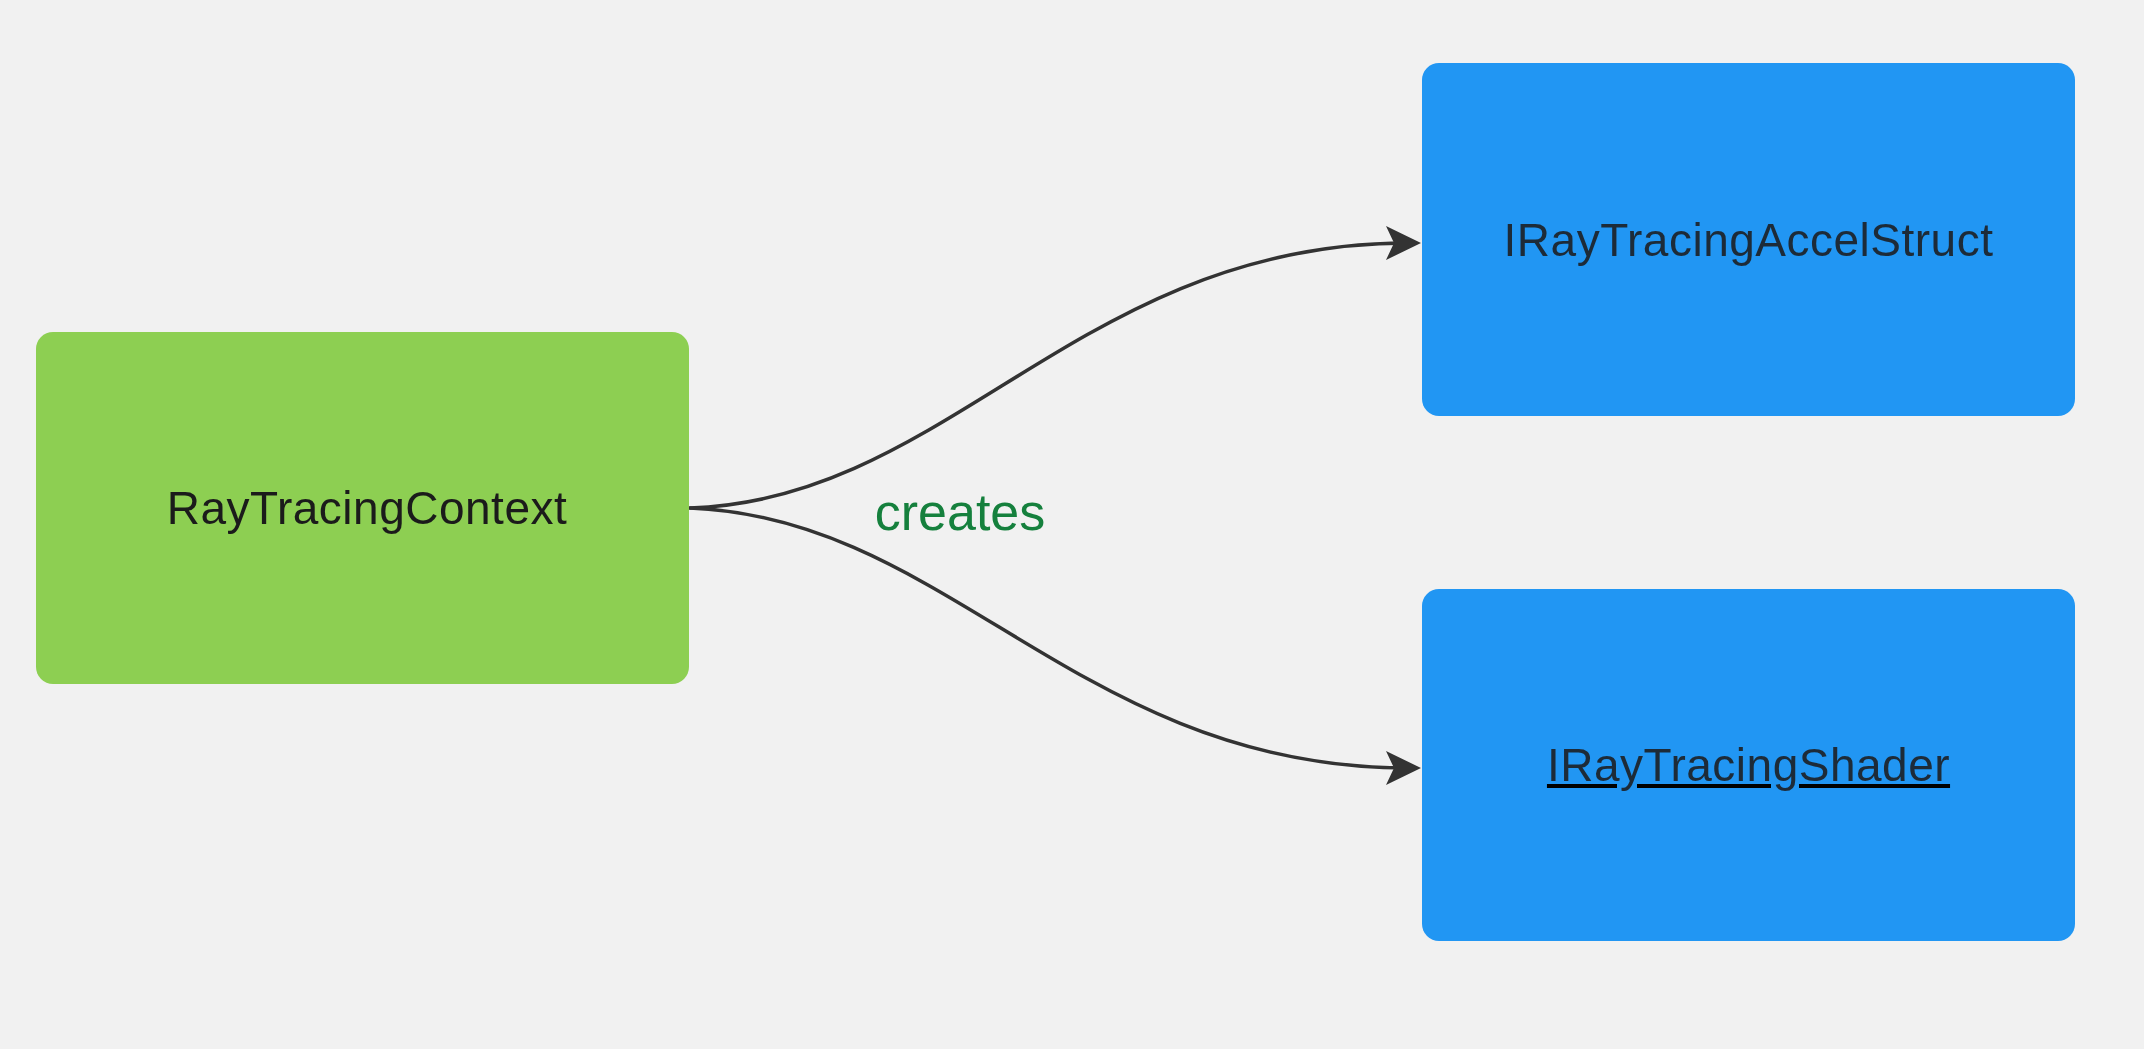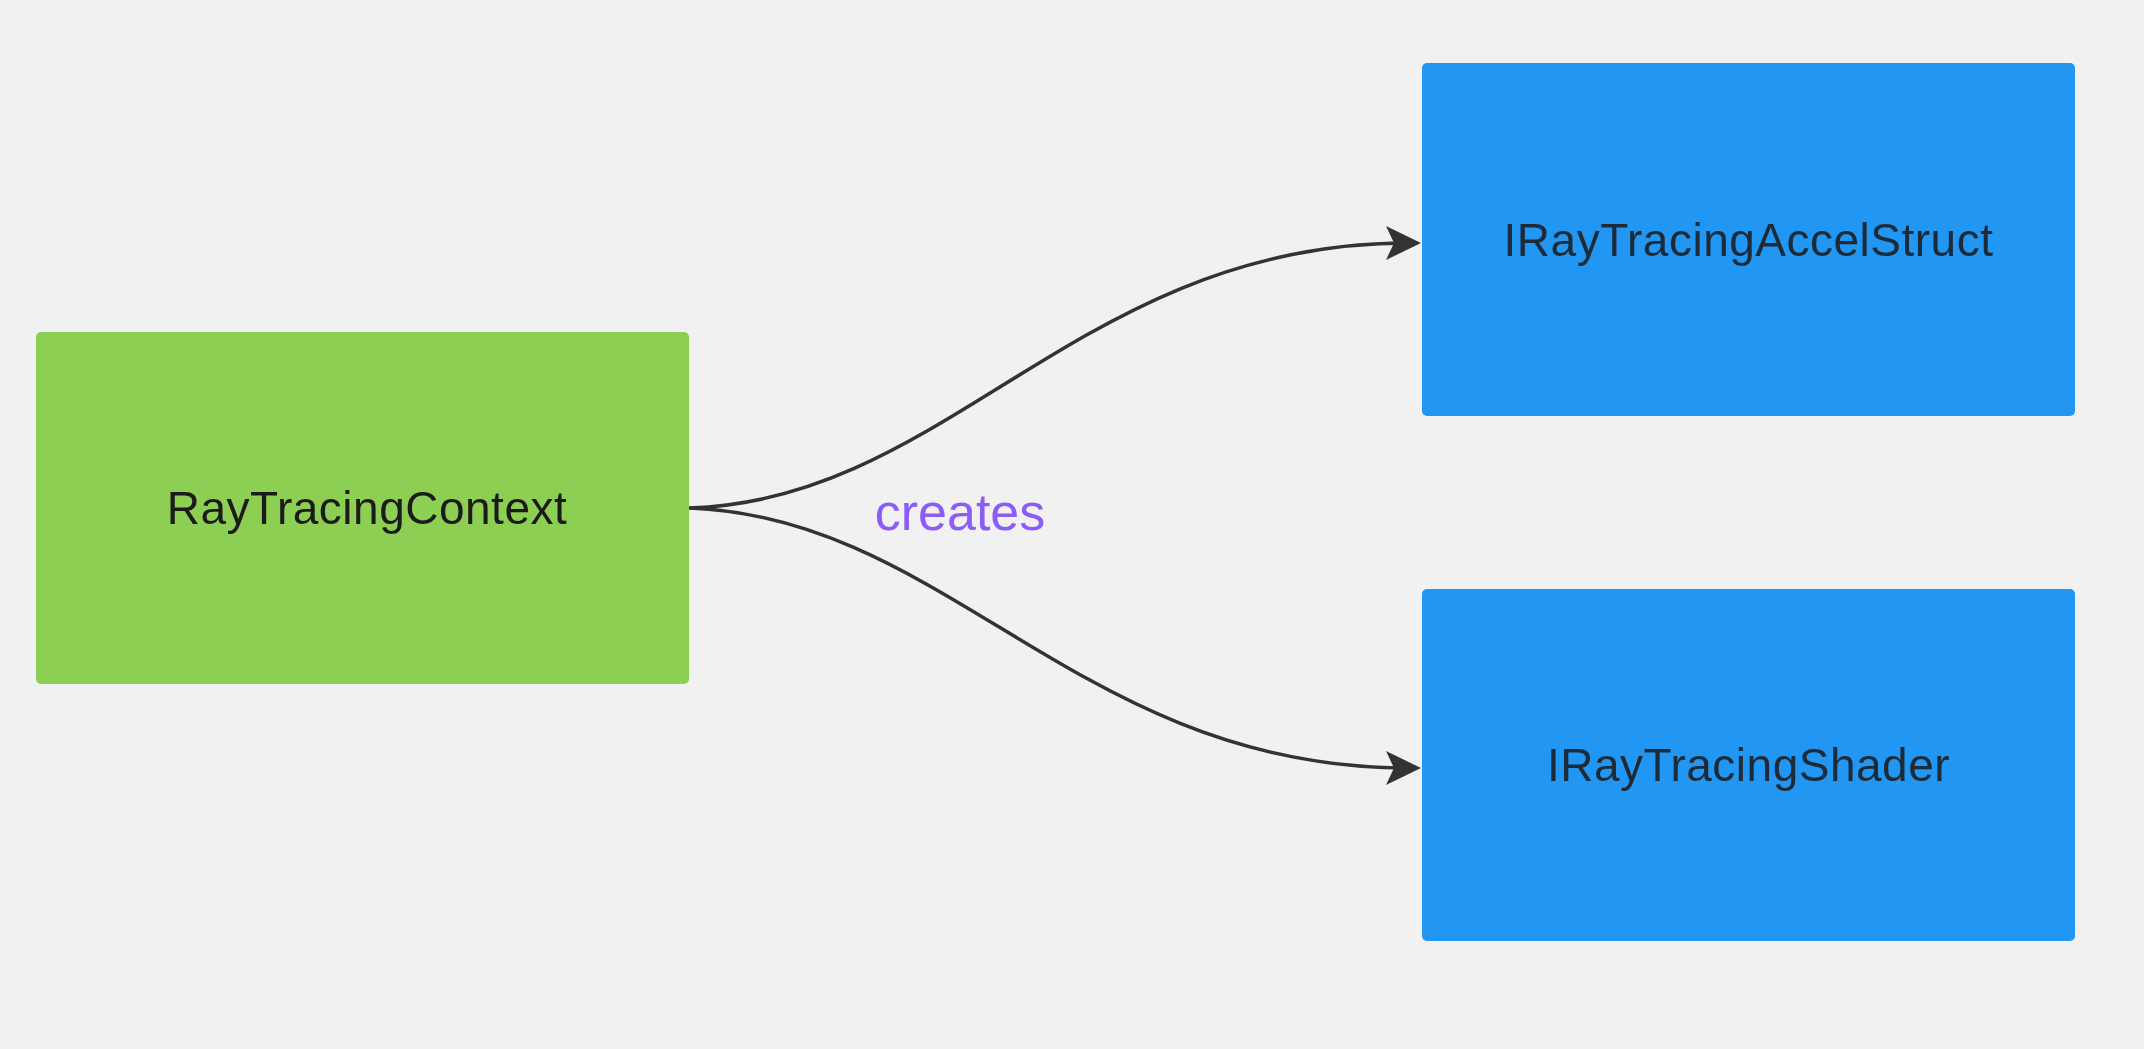--- a/index.html
+++ b/index.html
@@ -19,21 +19,21 @@
   }
   .edge-layer {
     position: absolute;
     left: 0;
     top: 0;
     width: 2144px;
     height: 1049px;
   }
   .node {
     position: absolute;
-    border-radius: 5px;
+    border-radius: 17px;
     display: flex;
     align-items: center;
     justify-content: center;
     text-align: center;
     font-size: 46px;
     letter-spacing: 0.5px;
   }
   .node-source {
     left: 36px;
     top: 332px;
@@ -74,19 +74,19 @@
   </svg>
 
   <div class="node node-source" style="background: rgb(141, 207, 82);">
     <span style="color: rgb(27, 27, 27); margin-left: 9px;">RayTracingContext</span>
   </div>
 
   <div class="node node-accel" style="background: rgb(33, 150, 243);">
     <span style="color: rgb(29, 43, 56);">IRayTracingAccelStruct</span>
   </div>
 
-  <div class="node node-shader" style="background: rgb(33, 150, 243);">
+  <div class="node node-shader" style="background: rgb(33, 150, 243); text-decoration: underline;">
     <span style="color: rgb(29, 43, 56);">IRayTracingShader</span>
   </div>
 
-  <div class="edge-label" style="color: #8b5cf6;">creates</div>
+  <div class="edge-label" style="color: #15803d;">creates</div>
 
 </div>
 
 </body></html>

